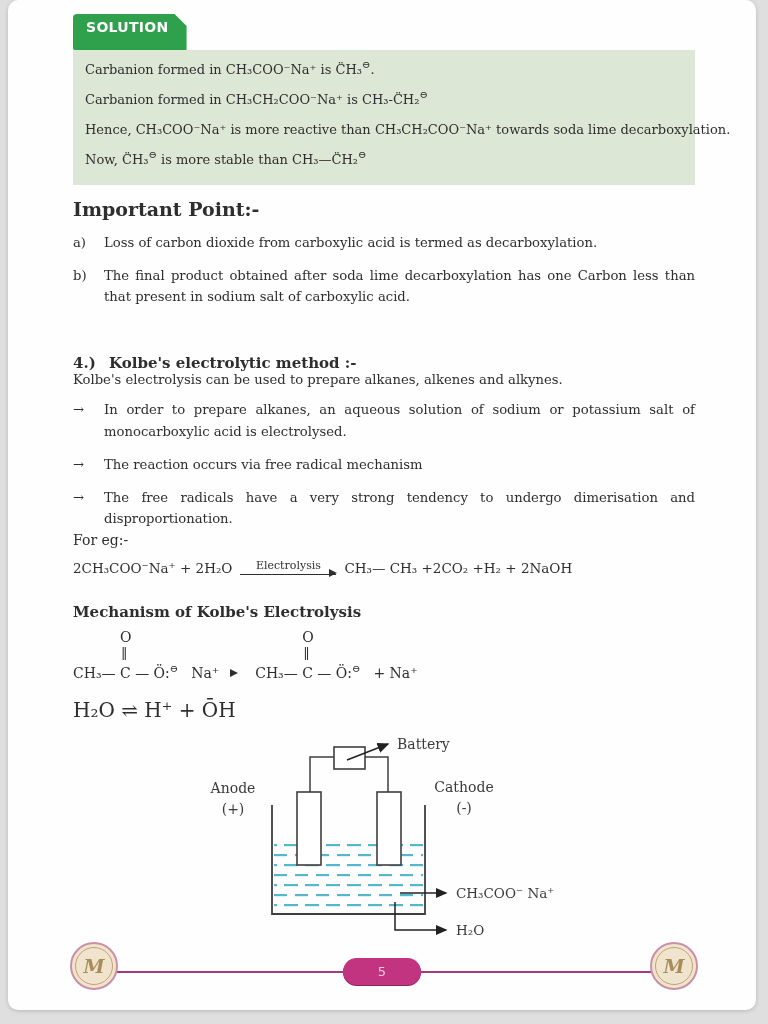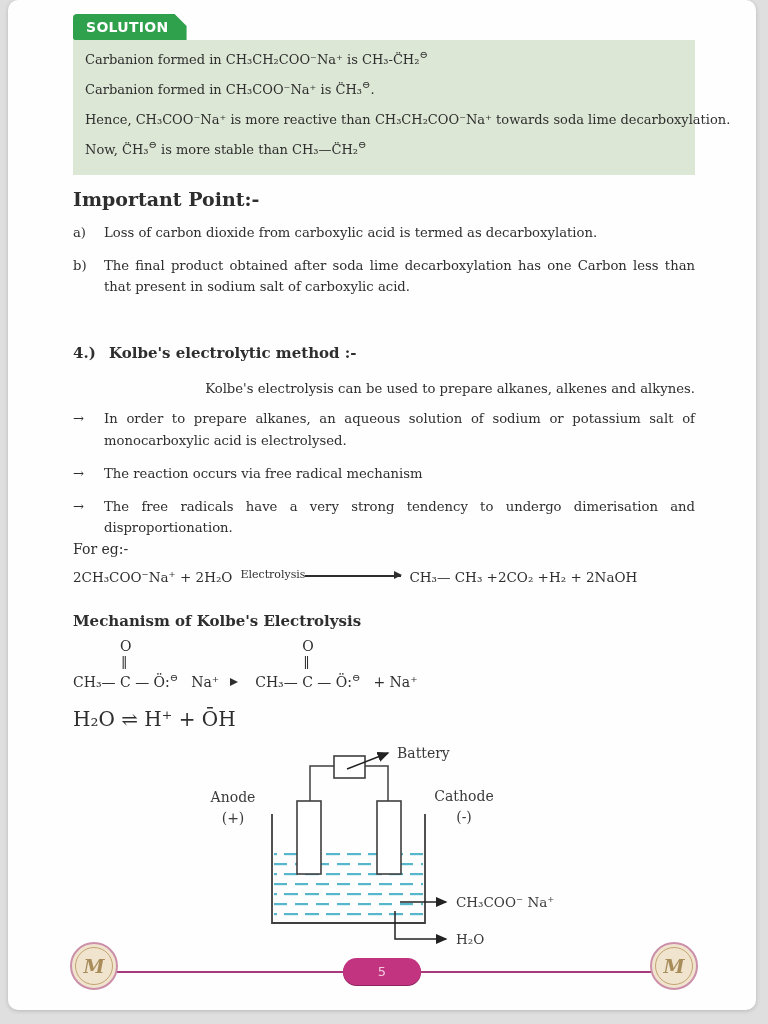--- a/index.html
+++ b/index.html
@@ -12,40 +12,40 @@
     position:relative;margin-left:8px;width:748px;height:1010px;
     background:#fefefe;border-radius:10px;overflow:hidden;
     box-shadow:0 1px 4px rgba(0,0,0,.18);
   }
   .content{padding:14px 0 0 65px;width:622px;}
 
   
   .badge{
     display:inline-block;background:#2fa04b;color:#fff;
     font-family:"DejaVu Sans",sans-serif;font-weight:bold;font-size:14px;
-    letter-spacing:.3px;padding:5px 18px 5px 13px;border-radius:4px 0 0 2px;
+    letter-spacing:.3px;padding:5px 18px 15px 13px;border-radius:4px 0 0 2px;
     clip-path:polygon(0 0,calc(100% - 12px) 0,100% 12px,100% 100%,0 100%);
     position:relative;z-index:2;
   }
   .sol-box{background:#dde7d5;padding:5px 12px 10px 12px;font-size:13px;}
   .sol-line{line-height:30px;white-space:nowrap;}
   sup.chg{font-size:10px;vertical-align:6px;line-height:0;}
 
   .h-imp{font-weight:bold;font-size:19px;margin-top:13px;}
   .li{display:flex;margin-top:12px;font-size:13.2px;line-height:1.6;}
   .li .mk{width:31px;flex:none;}
   .li .tx{text-align:justify;}
 
   .sec-head{display:flex;font-weight:bold;font-size:15px;margin-top:47px;}
   .sec-head .num{width:36px;flex:none;}
-  .intro{margin-top:19px;font-size:13.2px;text-align:right;}
+  .intro{font-size:13.2px;}
   .for-eg{margin-top:3px;font-size:14px;}
 
   .eq{display:flex;align-items:flex-start;margin-top:12px;font-size:13.5px;white-space:nowrap;}
-  .rxn{display:inline-flex;flex-direction:row;align-items:center;margin:0 8px;}
+  .rxn{display:inline-flex;flex-direction:column;align-items:center;margin:0 8px;}
   .rxn .lbl{font-size:11px;line-height:1.15;margin-bottom:1px;}
   .shaft{position:relative;width:96px;height:1.6px;background:#2e2e2e;}
   .shaft::after{
     content:"";position:absolute;right:-1px;top:-4.4px;
     border-left:8px solid #2e2e2e;border-top:4.9px solid transparent;border-bottom:4.9px solid transparent;
   }
 
   .mech-head{font-weight:bold;font-size:15px;margin-top:27px;}
   .structs{display:flex;align-items:flex-end;margin-top:8px;font-size:14px;white-space:nowrap;}
   .struct{position:relative;padding-top:36px;}
@@ -81,22 +81,22 @@
 </style>
 </head>
 <body>
 
 <div class="page">
   <div class="content">
 
     <div class="badge">SOLUTION</div>
 
     <div class="sol-box">
+      <div class="sol-line"><span>Carbanion formed in CH₃COO⁻Na⁺ is C̈H₃</span><sup class="chg">⊖</sup><span>.</span></div>
       <div class="sol-line"><span>Carbanion formed in CH₃CH₂COO⁻Na⁺ is CH₃-C̈H₂</span><sup class="chg">⊖</sup><span></span></div>
-      <div class="sol-line"><span>Carbanion formed in CH₃COO⁻Na⁺ is C̈H₃</span><sup class="chg">⊖</sup><span>.</span></div>
       <div class="sol-line"><span>Hence, CH₃COO⁻Na⁺ is more reactive than CH₃CH₂COO⁻Na⁺ towards soda lime decarboxylation.</span></div>
       <div class="sol-line"><span>Now,  C̈H₃</span><sup class="chg">⊖</sup><span> is more stable than CH₃—C̈H₂</span><sup class="chg">⊖</sup></div>
     </div>
 
     <div class="h-imp">Important Point:-</div>
 
     <div class="li">
       <span class="mk">a)</span>
       <span class="tx">Loss of carbon dioxide from carboxylic acid is termed as decarboxylation.</span>
     </div>

